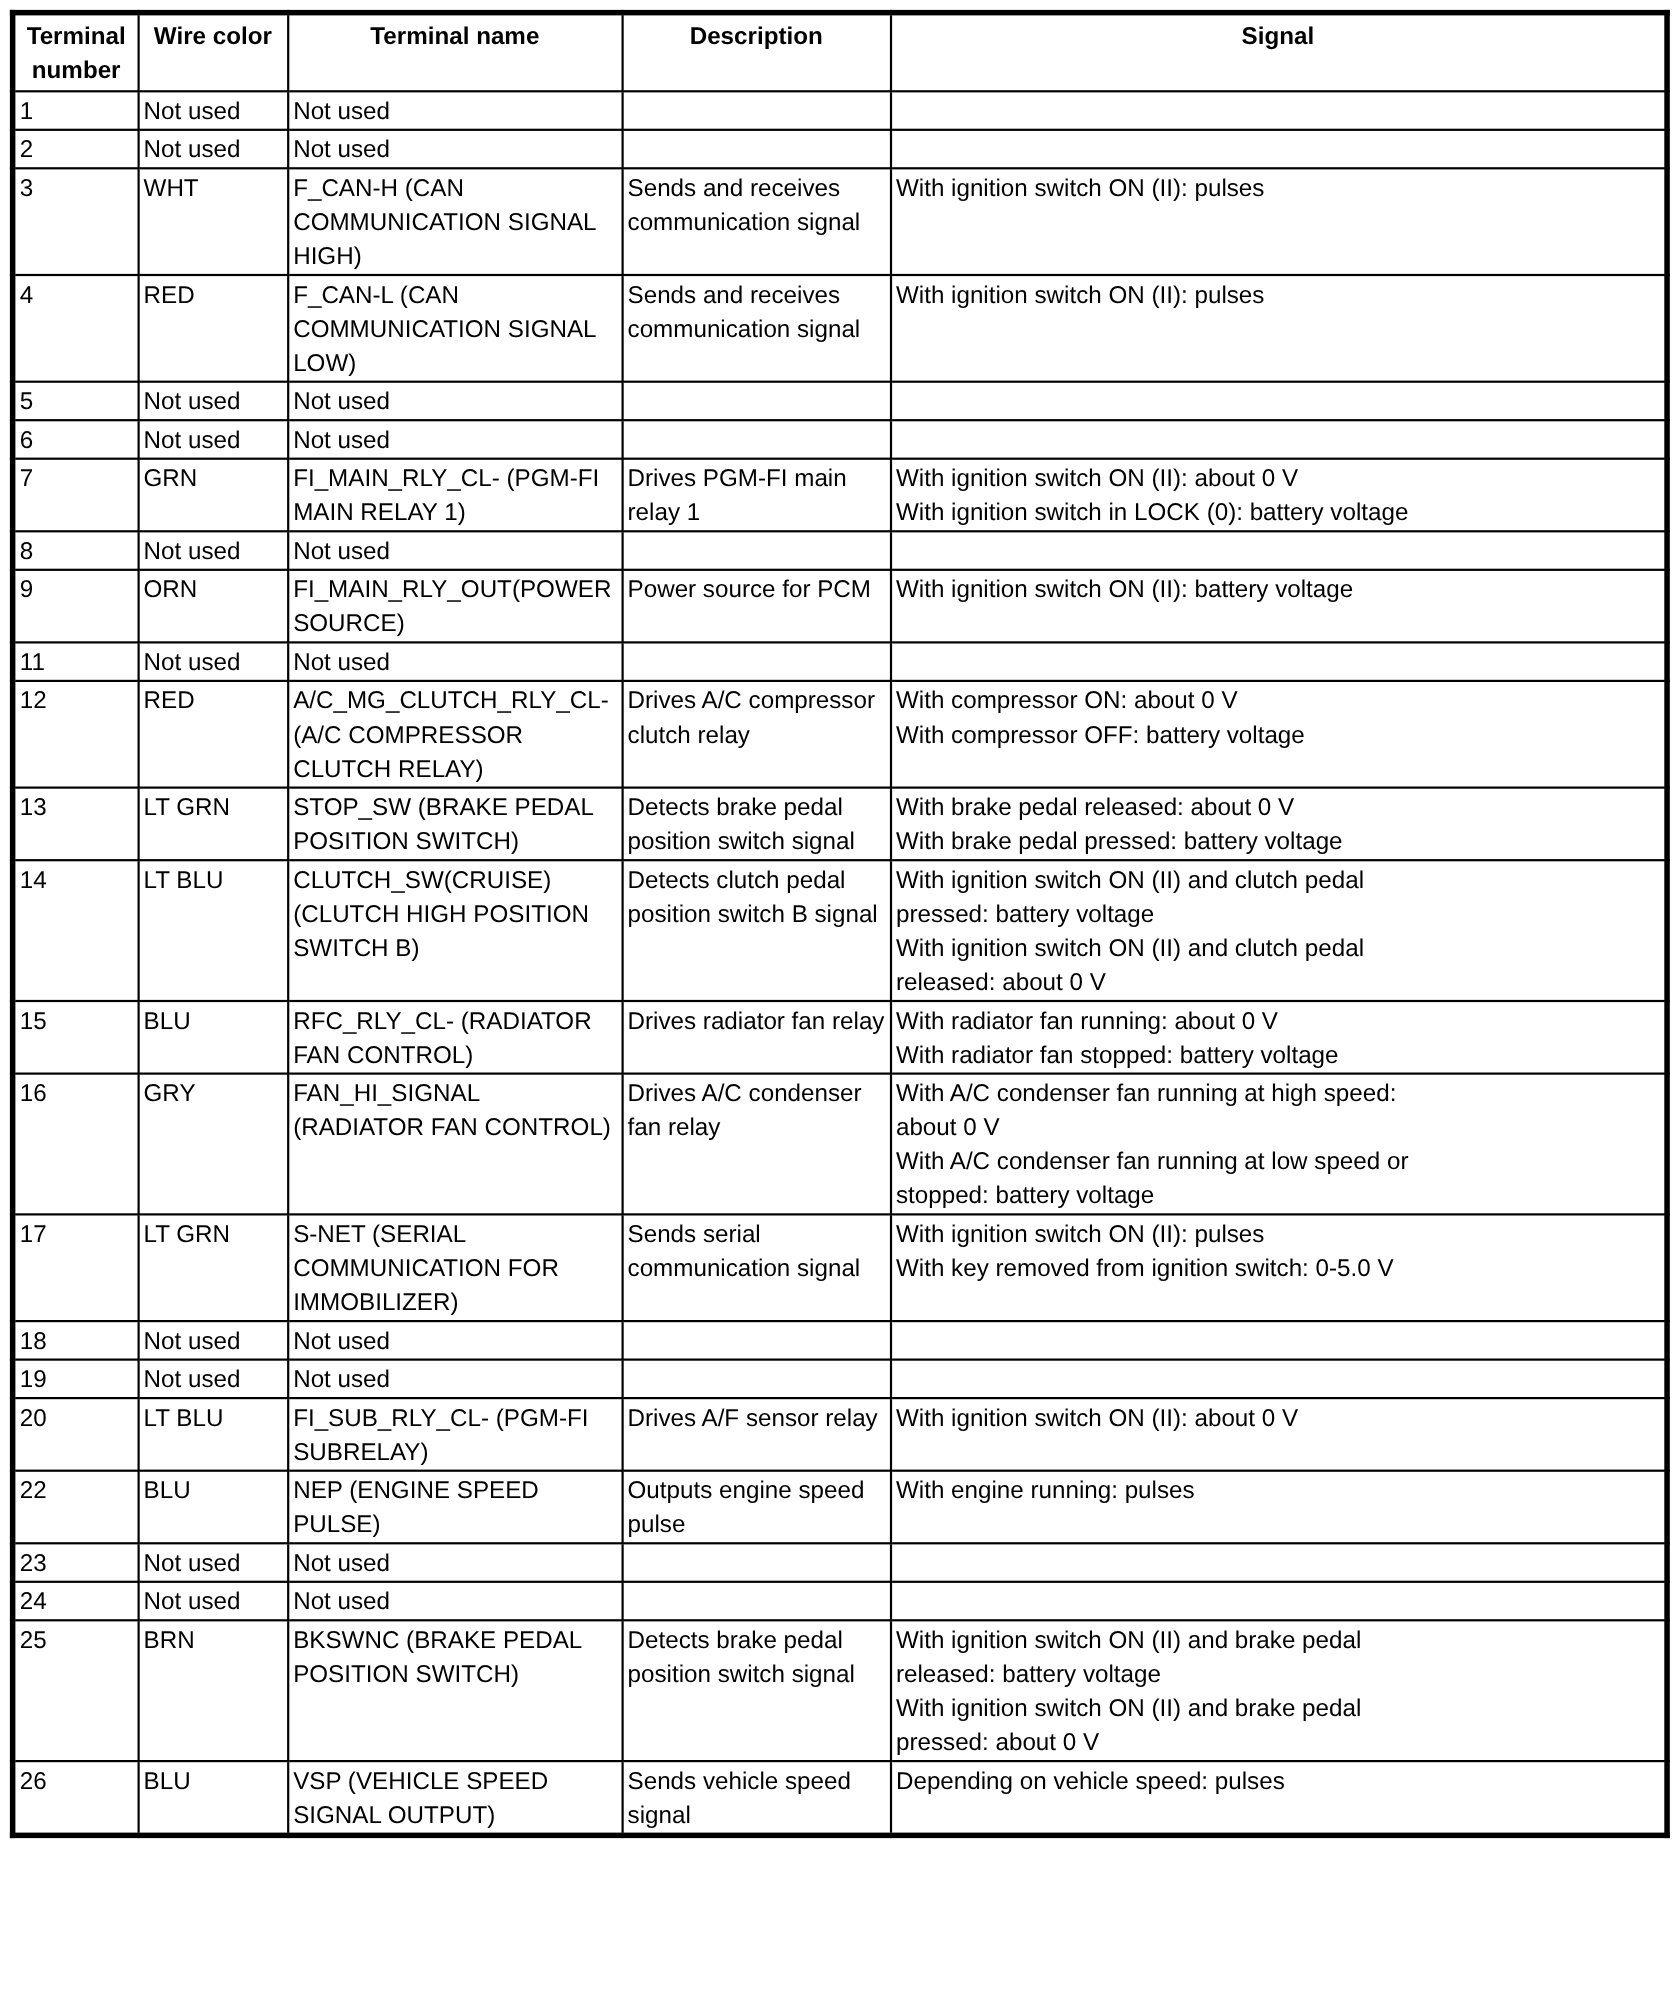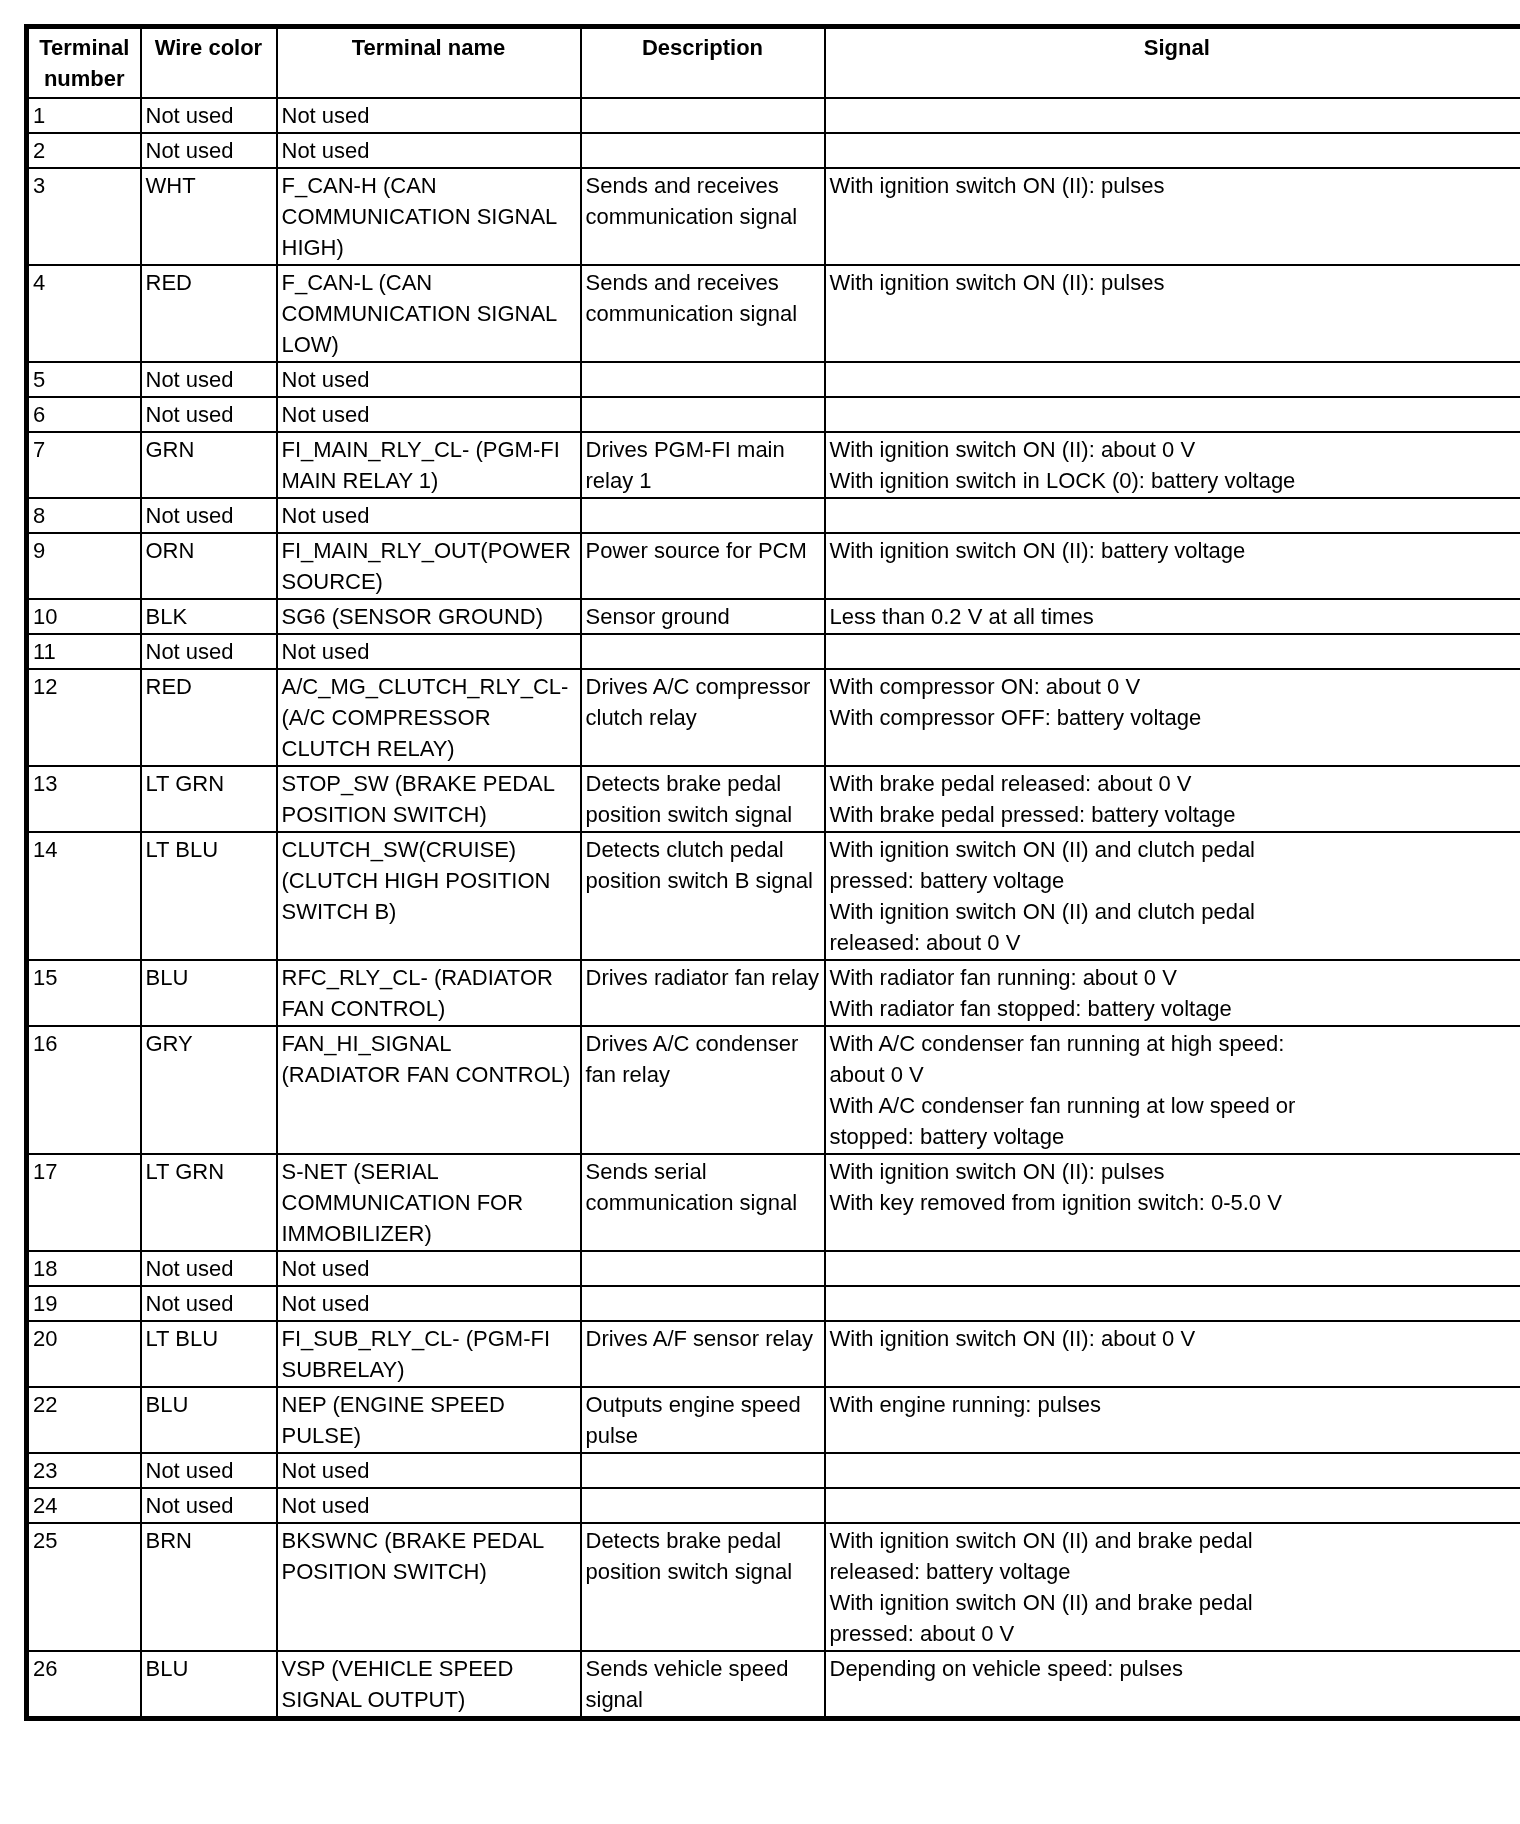--- a/index.html
+++ b/index.html
@@ -5,21 +5,21 @@
   html, body {
     margin: 0;
     padding: 0;
     background: #ffffff;
     color: #000000;
     font-family: "Liberation Sans", "DejaVu Sans", sans-serif;
   }
   .page {
     width: 1520px;
     box-sizing: border-box;
-    padding: 24px;
+    padding: 9px;
     background: #ffffff;
   }
   table.terminal-table {
     border-collapse: collapse;
     table-layout: fixed;
     width: 1504px;
     border: 5px solid #000000;
     background: #ffffff;
   }
   col.c-num    { width: 114px; }
@@ -135,27 +135,20 @@
         </tr>
         <tr>
           <td>9</td>
           <td>ORN</td>
           <td>FI_MAIN_RLY_OUT(POWER
 SOURCE)</td>
           <td>Power source for PCM</td>
           <td>With ignition switch ON (II): battery voltage</td>
         </tr>
         <tr>
-          <td>10</td>
-          <td>BLK</td>
-          <td>SG6 (SENSOR GROUND)</td>
-          <td>Sensor ground</td>
-          <td>Less than 0.2 V at all times</td>
-        </tr>
-        <tr>
           <td>11</td>
           <td>Not used</td>
           <td>Not used</td>
           <td></td>
           <td></td>
         </tr>
         <tr>
           <td>12</td>
           <td>RED</td>
           <td>A/C_MG_CLUTCH_RLY_CL-

